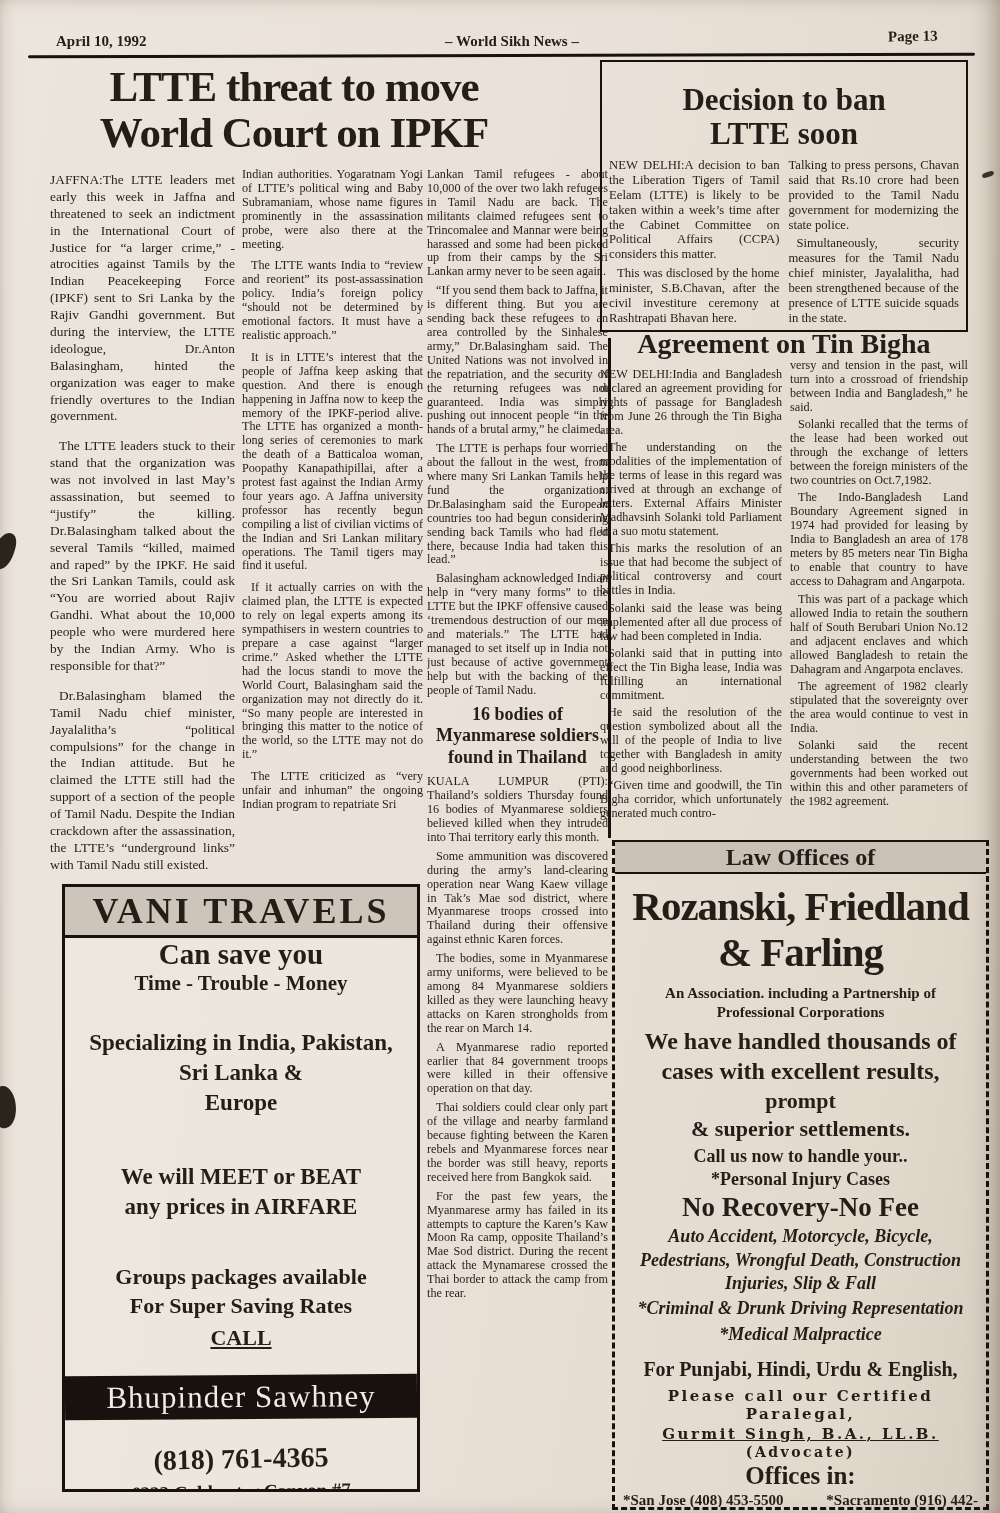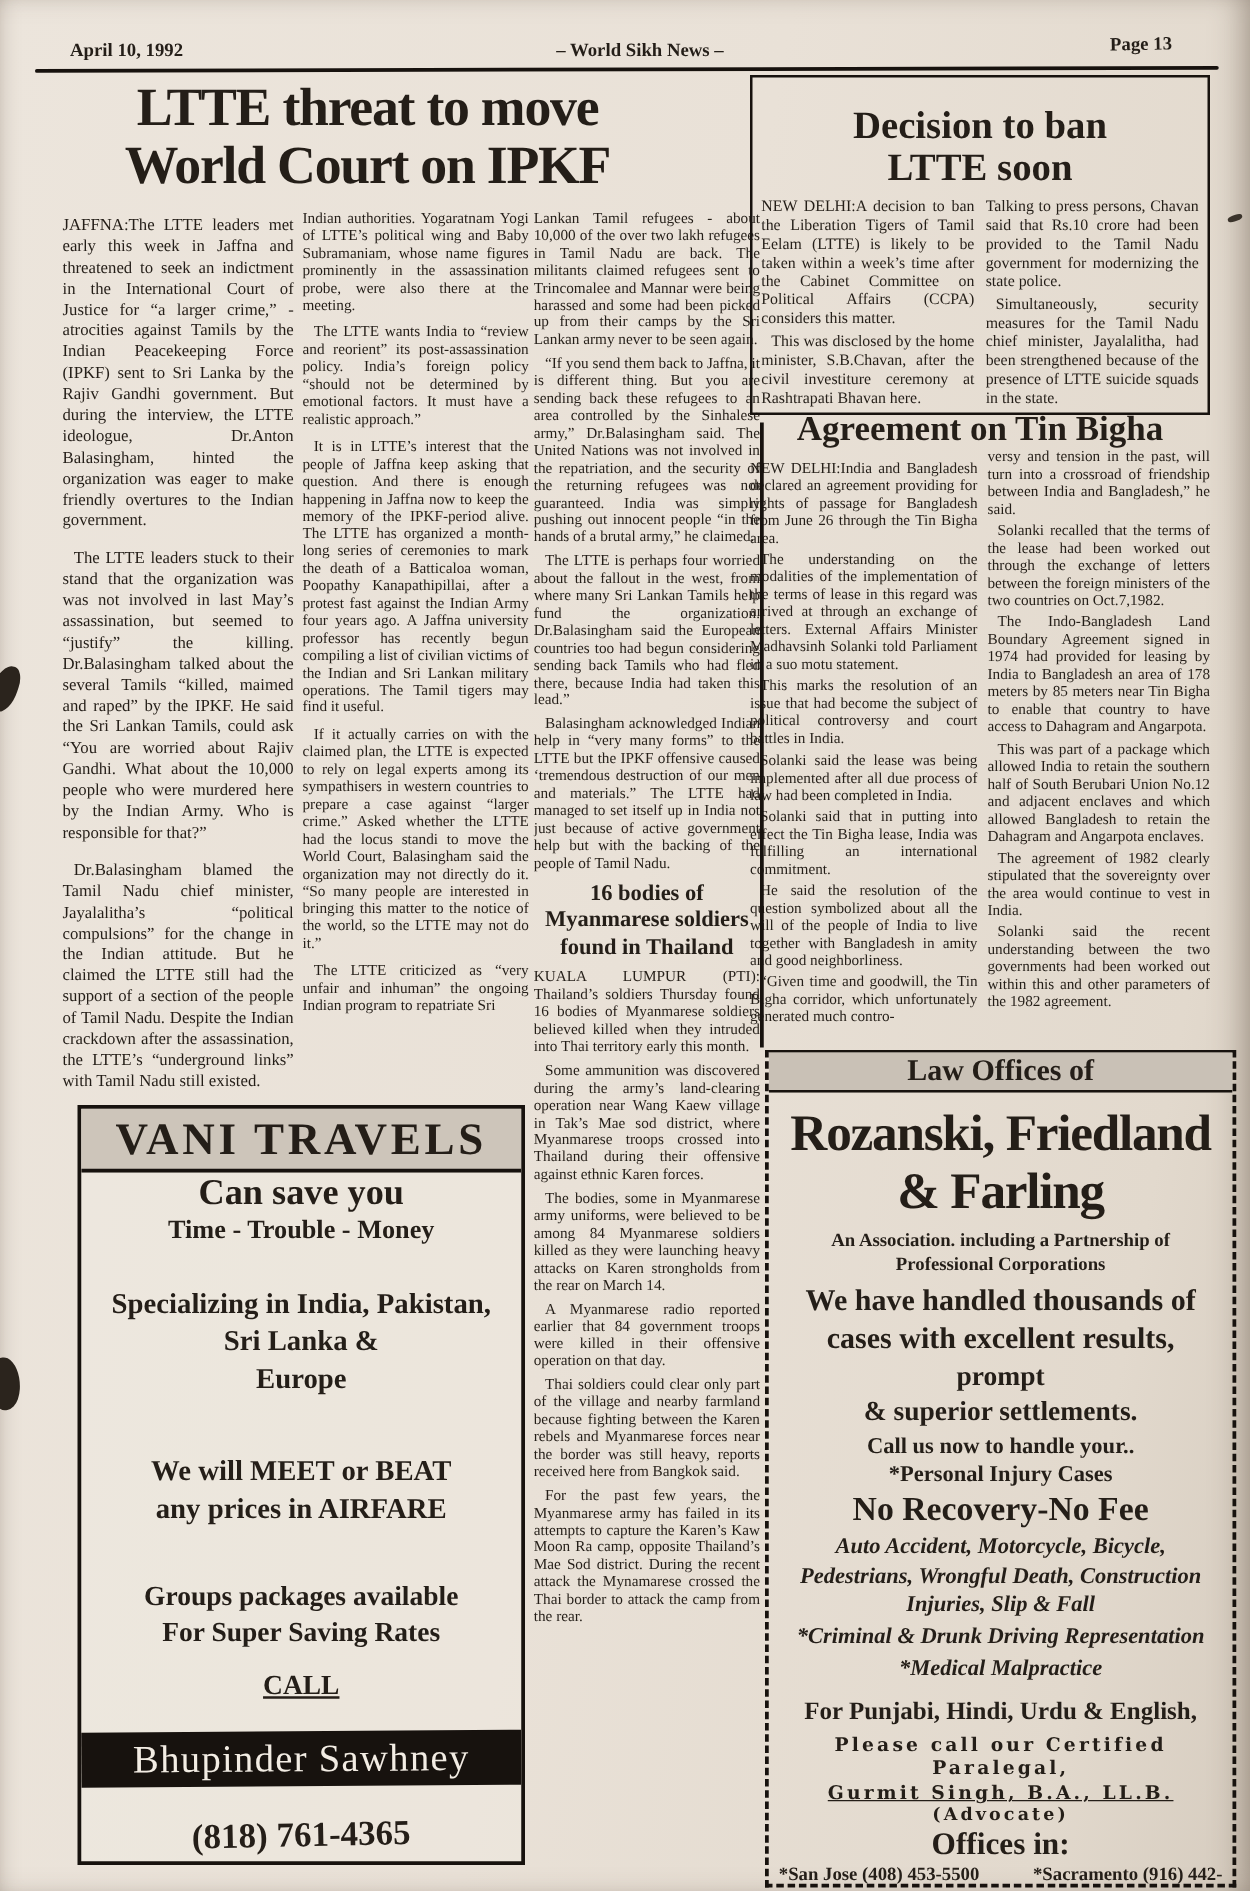--- a/index.html
+++ b/index.html
@@ -44,21 +44,21 @@
   .vline{top:338px;left:608px;width:2.5px;height:500px;background:#17120e;}
   
   .vani{top:884px;left:62px;width:358px;height:608px;border:3.5px solid #17120e;box-sizing:border-box;background:rgba(240,234,226,.45);overflow:hidden;text-align:center;}
   .vani-titlebar{height:48px;background:#cdc5ba;border-bottom:3.5px solid #17120e;display:flex;align-items:center;justify-content:center;
     font-size:36px;font-weight:bold;letter-spacing:3px;transform:none;}
   .vani-l1{font-size:29px;font-weight:bold;margin-top:0;}
   .vani-l2{font-size:21px;font-weight:bold;}
   .vani-spec{font-size:23px;font-weight:bold;margin-top:32px;line-height:1.3;}
   .vani-meet{font-size:23px;font-weight:bold;margin-top:44px;line-height:1.3;}
   .vani-groups{font-size:22px;font-weight:bold;margin-top:42px;line-height:1.3;}
-  .vani-call{font-size:22px;font-weight:bold;text-decoration:underline;margin-top:14px;}
+  .vani-call{font-size:22px;font-weight:bold;text-decoration:underline;margin-top:4px;}
   .vani-namebar{margin-top:24px;background:#17120e;color:#f2ece3;height:44px;display:flex;align-items:center;justify-content:center;
     font-size:31px;letter-spacing:1px;transform:rotate(-.4deg);}
   .vani-phone{font-size:28px;font-weight:bold;margin-top:24px;transform:rotate(-1.2deg);}
   .vani-addr1{font-size:19px;font-weight:bold;margin-top:6px;transform:rotate(-1.2deg);}
   
   .law{top:840px;left:612px;width:377px;height:670px;box-sizing:border-box;
     border-left:3px dashed #17120e;border-right:3px dashed #17120e;border-bottom:3px dashed #17120e;border-top:2px solid #17120e;
     overflow:hidden;text-align:center;}
   .law-hdrbar{height:30px;background:#c9c1b6;border-bottom:2.5px solid #17120e;display:flex;align-items:center;justify-content:center;
     font-size:24px;font-weight:bold;}

